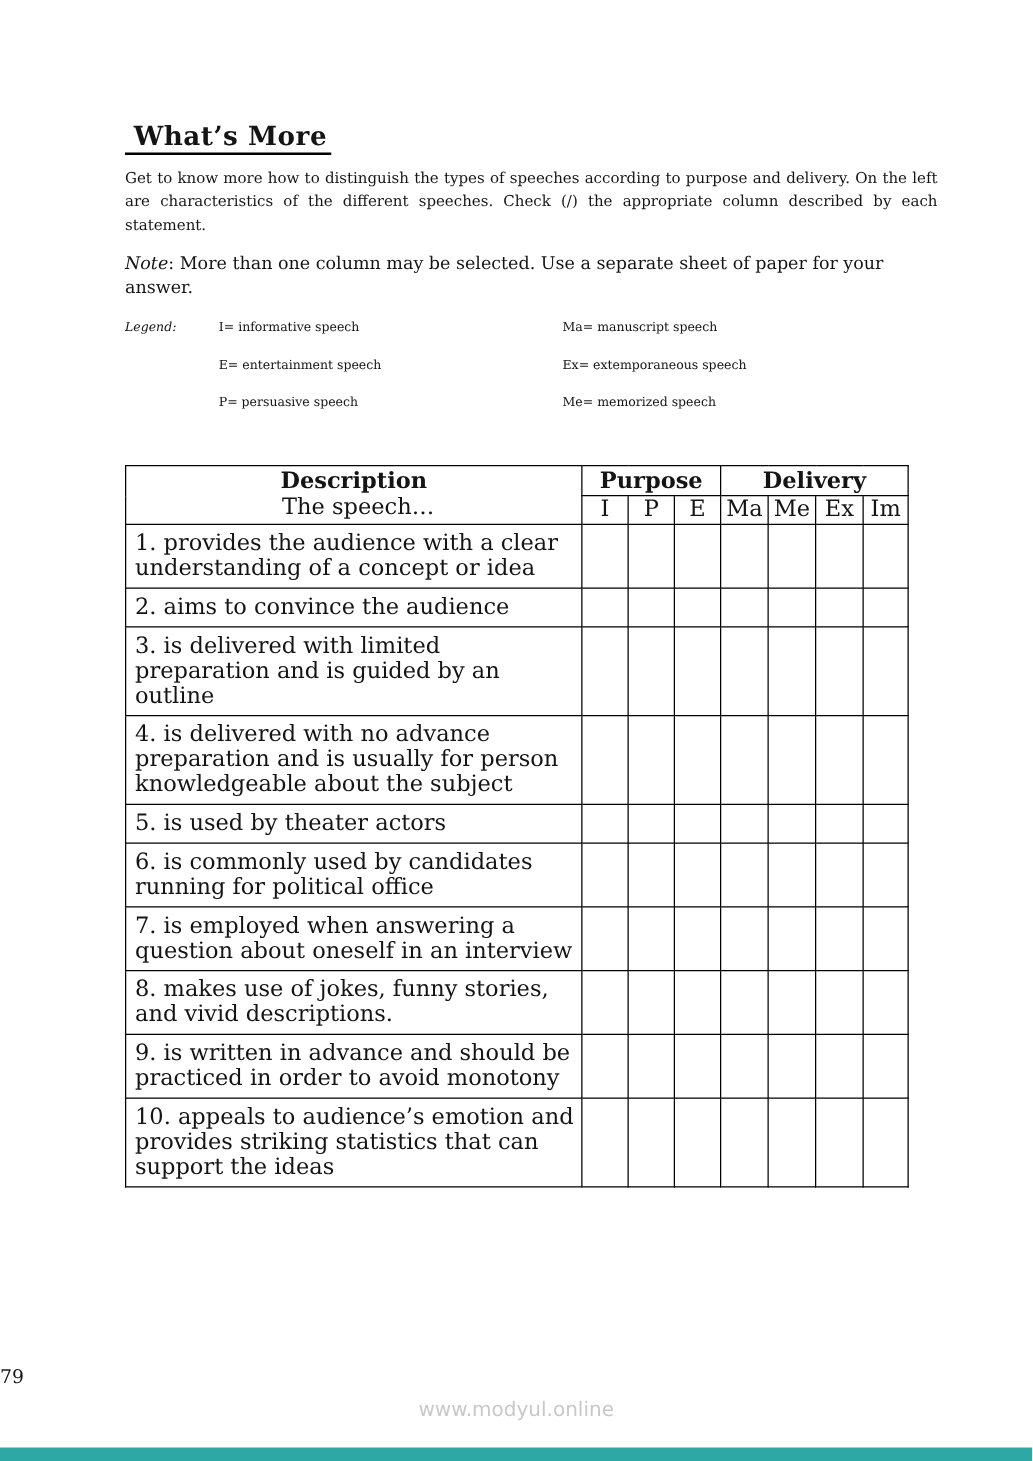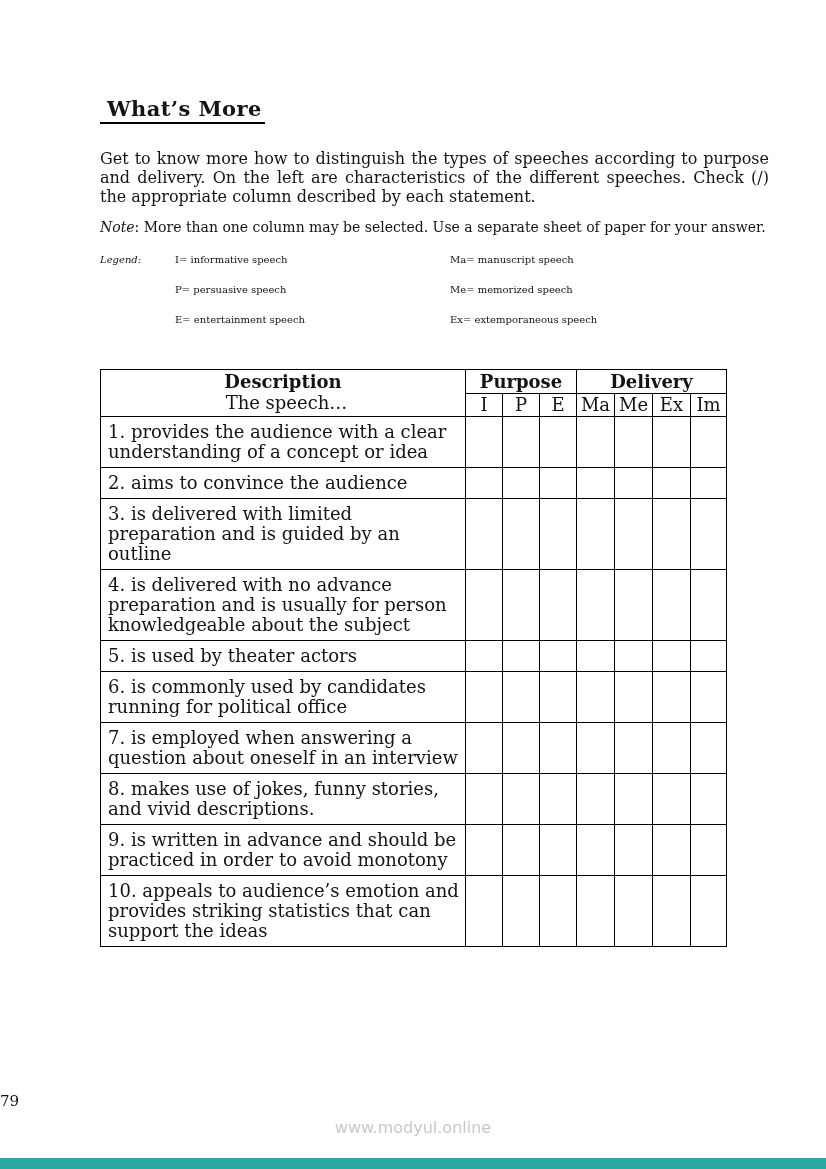--- a/index.html
+++ b/index.html
@@ -6,26 +6,26 @@
   html,body { background:#ffffff; }
   .page {
     position:relative;
     width:826px; height:1169px;
     margin:0 auto;
     background:#ffffff;
     font-family:"DejaVu Serif", serif;
     color:#141414;
     overflow:hidden;
   }
-  .content { padding:96px 57px 0 100px;border-radius:25px; }
+  .content { padding:96px 76px 0 100px;border-radius:25px; }
 
   .title { font-size:21px; font-weight:bold; letter-spacing:0.4px; }
   .title .underlined { display:inline-block; border-bottom:2px solid #000; padding:0 3px 1px 7px; }
 
-  .intro { margin-top:25px; font-size:16px; line-height:19px; text-align:justify; }
+  .intro { margin-top:9px; font-size:12px; line-height:19px; text-align:justify; }
   .note  { margin-top:12px; font-size:14px; line-height:19px; }
   .note em, .legend em { font-style:italic; }
 
   .legend { margin-top:13px; font-size:10px; }
   .legend-row { display:grid; grid-template-columns:75px 275px 1fr; line-height:19px; margin-bottom:11px; }
 
   table.speech-table {
     margin-top:40px;
     border-collapse:collapse;
     width:626px;
@@ -70,27 +70,27 @@
     <p class="note"><em>Note</em><span>: More than one column may be selected. Use a separate sheet of paper for your answer.</span></p>
 
     <div class="legend">
       <div class="legend-row">
         <div><em>Legend:</em></div>
         <div>I= informative speech</div>
         <div>Ma= manuscript speech</div>
       </div>
       <div class="legend-row">
         <div></div>
-        <div>P= persuasive speech</div>
-        <div>Me= memorized speech</div>
+        <div>E= entertainment speech</div>
+        <div>Ex= extemporaneous speech</div>
       </div>
       <div class="legend-row">
         <div></div>
-        <div>E= entertainment speech</div>
-        <div>Ex= extemporaneous speech</div>
+        <div>P= persuasive speech</div>
+        <div>Me= memorized speech</div>
       </div>
     </div>
 
     <table class="speech-table">
       <colgroup>
         <col style="width:365px">
         <col style="width:37px">
           <col style="width:37px">
           <col style="width:37px">
         <col style="width:38px">

